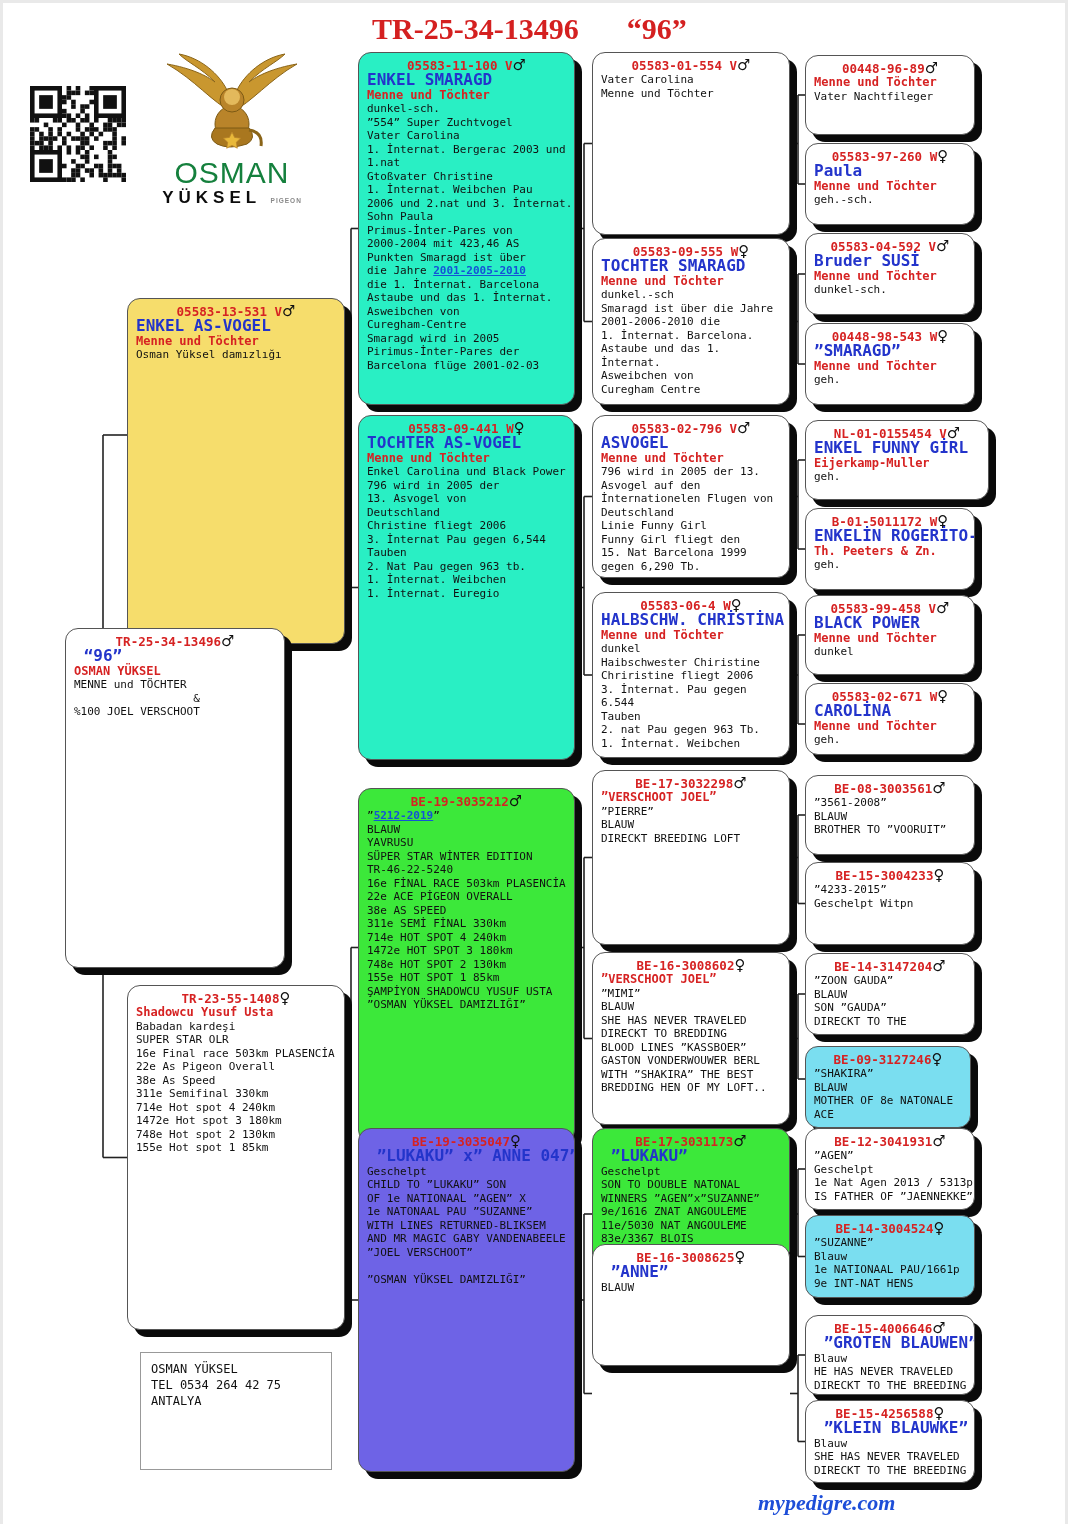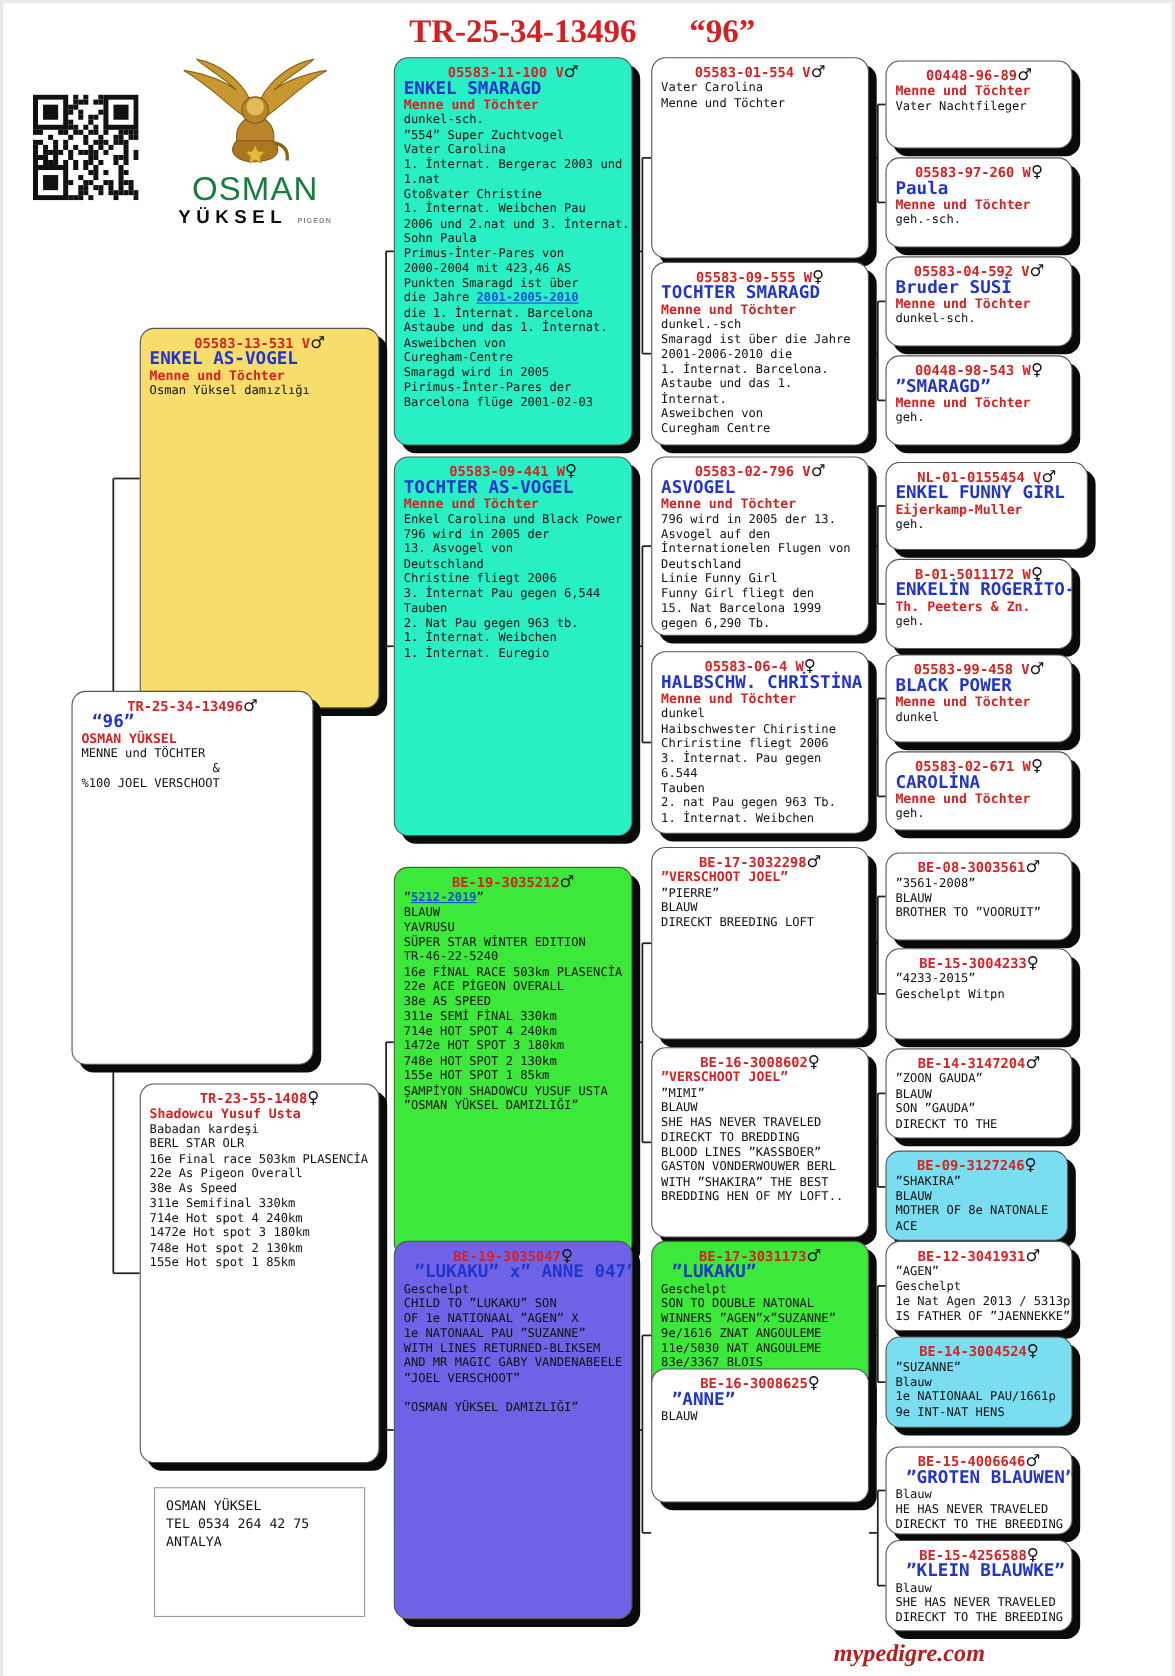--- a/index.html
+++ b/index.html
@@ -7,21 +7,21 @@
        font-family:"DejaVu Sans Mono","Liberation Mono",monospace;overflow:hidden;}
   #stage{position:absolute;inset:0;}
   
   #stage::before{content:"";position:absolute;inset:0;border:3px solid #e9e9e9;border-bottom:none;pointer-events:none;}
 
   #title{position:absolute;left:372px;top:12px;display:flex;gap:48px;
          font-family:"Liberation Serif","DejaVu Serif",serif;font-weight:bold;
          font-size:30px;color:#d42020;white-space:pre;}
   #footer{position:absolute;left:758px;top:1490px;
           font-family:"Liberation Serif","DejaVu Serif",serif;font-style:italic;
-          font-weight:bold;font-size:22px;color:#b91c1c;}
+          font-weight:bold;font-size:22px;color:#1d4ed8;}
 
   
   #qr{position:absolute;left:30px;top:86px;width:96px;height:96px;background:#fff;}
 
   
   #logo{position:absolute;left:142px;top:50px;width:180px;height:185px;text-align:center;}
   #logo .art{width:150px;height:108px;margin:0 auto;display:block;}
   #logo .l1{font-family:"Liberation Sans",sans-serif;font-weight:normal;font-size:30px;
             letter-spacing:1px;color:#15803d;line-height:30px;}
   #logo .l2{font-family:"Liberation Sans",sans-serif;font-weight:bold;font-size:17px;
@@ -322,21 +322,21 @@
         <div class="ln"><span class="ln-k">                  &amp;</span></div>
         <div class="ln"><span class="ln-k">%100 JOEL VERSCHOOT</span></div>
       </div>
       <div class="box bg-white" style="left: 127px; top: 985px; width: 218px; height: 345px;">
         <div class="idrow">
           <span class="bid">TR-23-55-1408</span>
           <span class="sex">♀</span>
         </div>
         <div class="ln"><span class="ln-red">Shadowcu Yusuf Usta</span></div>
         <div class="ln"><span class="ln-k">Babadan kardeşi</span></div>
-        <div class="ln"><span class="ln-k">BERL STAR OLR</span></div>
+        <div class="ln"><span class="ln-k">SUPER STAR OLR</span></div>
         <div class="ln"><span class="ln-k">16e Final race 503km PLASENCİA</span></div>
         <div class="ln"><span class="ln-k">22e As Pigeon Overall</span></div>
         <div class="ln"><span class="ln-k">38e As Speed</span></div>
         <div class="ln"><span class="ln-k">311e Semifinal 330km</span></div>
         <div class="ln"><span class="ln-k">714e Hot spot 4 240km</span></div>
         <div class="ln"><span class="ln-k">1472e Hot spot 3 180km</span></div>
         <div class="ln"><span class="ln-k">748e Hot spot 2 130km</span></div>
         <div class="ln"><span class="ln-k">155e Hot spot 1 85km</span></div>
       </div>
       <div class="box bg-teal" style="left: 358px; top: 52px; width: 217px; height: 353px;">

